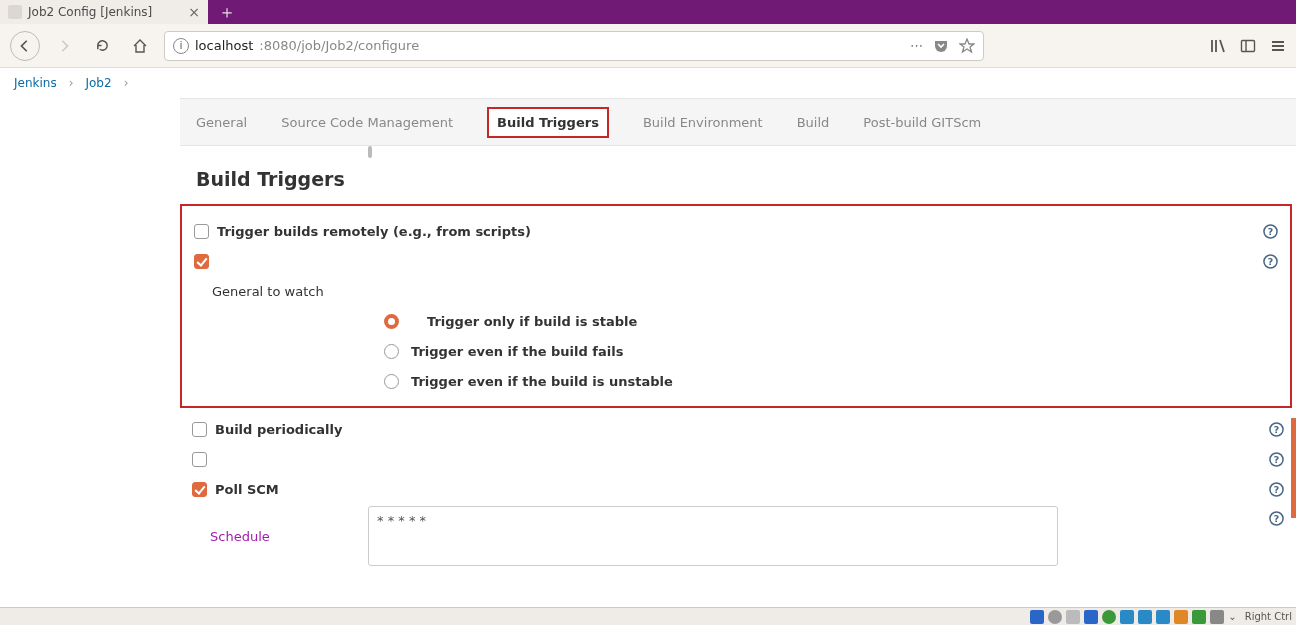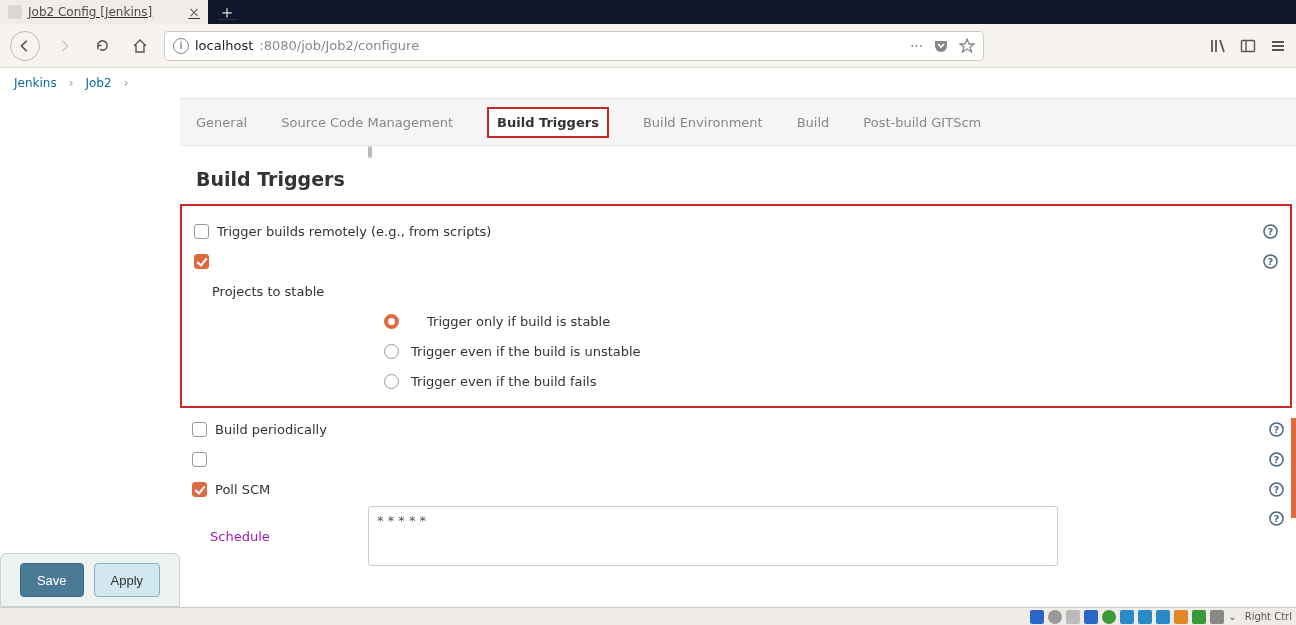--- a/index.html
+++ b/index.html
@@ -1,19 +1,19 @@
 <!DOCTYPE html>
 <html><head>
 <meta charset="utf-8">
 <style>
   * { box-sizing: border-box; margin: 0; padding: 0; }
   html, body { width: 1296px; height: 625px; font-family: "DejaVu Sans", "Liberation Sans", Arial, sans-serif; font-size: 13px; color: #333; background: #fff; overflow: hidden; }
 
   
-  .titlebar { height: 24px; background: #0f172a; display: flex; align-items: center; text-decoration: underline; }
+  .titlebar { height: 24px; background: #701a75; display: flex; align-items: center; }
   .titlebar .tab { height: 24px; background: #f0ece8; color: #4c4c4c; display: flex; align-items: center; padding: 0 8px; font-size: 12px; width: 208px; gap: 6px; }
   .titlebar .tab .favicon { width: 14px; height: 14px; border-radius: 2px; background: #dcd7d1; display: inline-block; }
   .titlebar .tab .close { margin-left: auto; color: #666; font-size: 14px; }
   .titlebar .newtab { color: #ddd; font-size: 18px; padding: 0 10px; }
 
   
   .navbar { height: 44px; background: #f7f4f0; border-bottom: 1px solid #e0dcd6; display: flex; align-items: center; padding: 0 10px; gap: 10px; }
   .navbtn { width: 28px; height: 28px; display: flex; align-items: center; justify-content: center; color: #555; border-radius: 4px; }
   .navbtn.back { border: 1px solid #bbb; border-radius: 50%; width: 30px; height: 30px; }
   .navbtn.disabled { color: #bbb; }
@@ -42,21 +42,21 @@
   
   .vscroll-stub { width: 4px; height: 12px; background: #bbb; margin-left: 4px; margin-top: 4px; position: absolute; left: 184px; top: 44px; border-radius: 2px; }
 
   
   h1.section { font-size: 19px; font-weight: bold; color: #333; margin: 22px 0 14px 16px; }
 
   
   .highlight-box { border: 2px solid #c62828; margin: 0 4px 0 0; padding: 10px 12px 10px 12px; }
 
   .row { display: flex; align-items: center; min-height: 30px; gap: 8px; padding: 2px 0; }
-  .row label { font-size: 13px; color: #333; }
+  .row label { font-size: 13px; color: #333; font-weight: bold; }
   .row .help { margin-left: auto; color: #4a6785; width: 16px; height: 16px; display: flex; align-items: center; justify-content: center; }
   .help svg { display: block; }
 
   input[type=checkbox].jenkins {
     appearance: none; width: 15px; height: 15px; border: 1px solid #999; border-radius: 3px; background: #fff; position: relative; cursor: pointer;
   }
   input[type=checkbox].jenkins:checked { background: #e06a3f; border-color: #e06a3f; }
   input[type=checkbox].jenkins:checked::after {
     content: ""; position: absolute; left: 4px; top: 1px; width: 4px; height: 8px; border: solid #fff; border-width: 0 2px 2px 0; transform: rotate(40deg);
   }
@@ -196,34 +196,34 @@
         <input type="checkbox" class="jenkins" checked="" style="">
         <span class="help">
             <svg width="15" height="15" viewBox="0 0 16 16">
               <circle cx="8" cy="8" r="7" fill="none" stroke="#4a6785" stroke-width="1.6"></circle>
               <text x="8" y="12" text-anchor="middle" font-size="10" fill="#4a6785" font-weight="bold">?</text>
             </svg>
           </span>
       </div>
 
       <div class="row sub">
-        <span class="label-col">Projects to stable</span>
+        <span class="label-col">General to watch</span>
       </div>
 
       <div class="row sub" style="margin-left:190px;gap:24px;">
         <input type="radio" name="cond" class="jenkins" checked="" style="">
         <label>Trigger only if build is stable</label>
       </div>
       <div class="row sub" style="margin-left:190px;">
         <input type="radio" name="cond" class="jenkins" style="">
-        <label>Trigger even if the build is unstable</label>
+        <label>Trigger even if the build fails</label>
       </div>
       <div class="row sub" style="margin-left:190px;">
         <input type="radio" name="cond" class="jenkins" style="">
-        <label>Trigger even if the build fails</label>
+        <label>Trigger even if the build is unstable</label>
       </div>
     </div>
 
     <div style="padding: 6px 12px 0 12px;">
       <div class="row">
         <input type="checkbox" class="jenkins" style="">
         <label>Build periodically</label>
         <span class="help">
             <svg width="15" height="15" viewBox="0 0 16 16">
               <circle cx="8" cy="8" r="7" fill="none" stroke="#4a6785" stroke-width="1.6"></circle>
@@ -260,24 +260,20 @@
             <svg width="15" height="15" viewBox="0 0 16 16">
               <circle cx="8" cy="8" r="7" fill="none" stroke="#4a6785" stroke-width="1.6"></circle>
               <text x="8" y="12" text-anchor="middle" font-size="10" fill="#4a6785" font-weight="bold">?</text>
             </svg>
           </span>
       </div>
     </div>
 
   </div>
 
-  <div class="actionbar">
-    <button class="btn save">Save</button>
-    <button class="btn apply">Apply</button>
-  </div>
 
   <div class="right-scroll"></div>
 </div>
 
 <div class="statusbar">
   <span class="ico" style="background:#2a66c8;"></span>
   <span class="ico" style="background:#999;border-radius:50%;"></span>
   <span class="ico" style="background:#bbb;"></span>
   <span class="ico" style="background:#2a66c8;"></span>
   <span class="ico" style="background:#3a9a3a;border-radius:50%;"></span>

